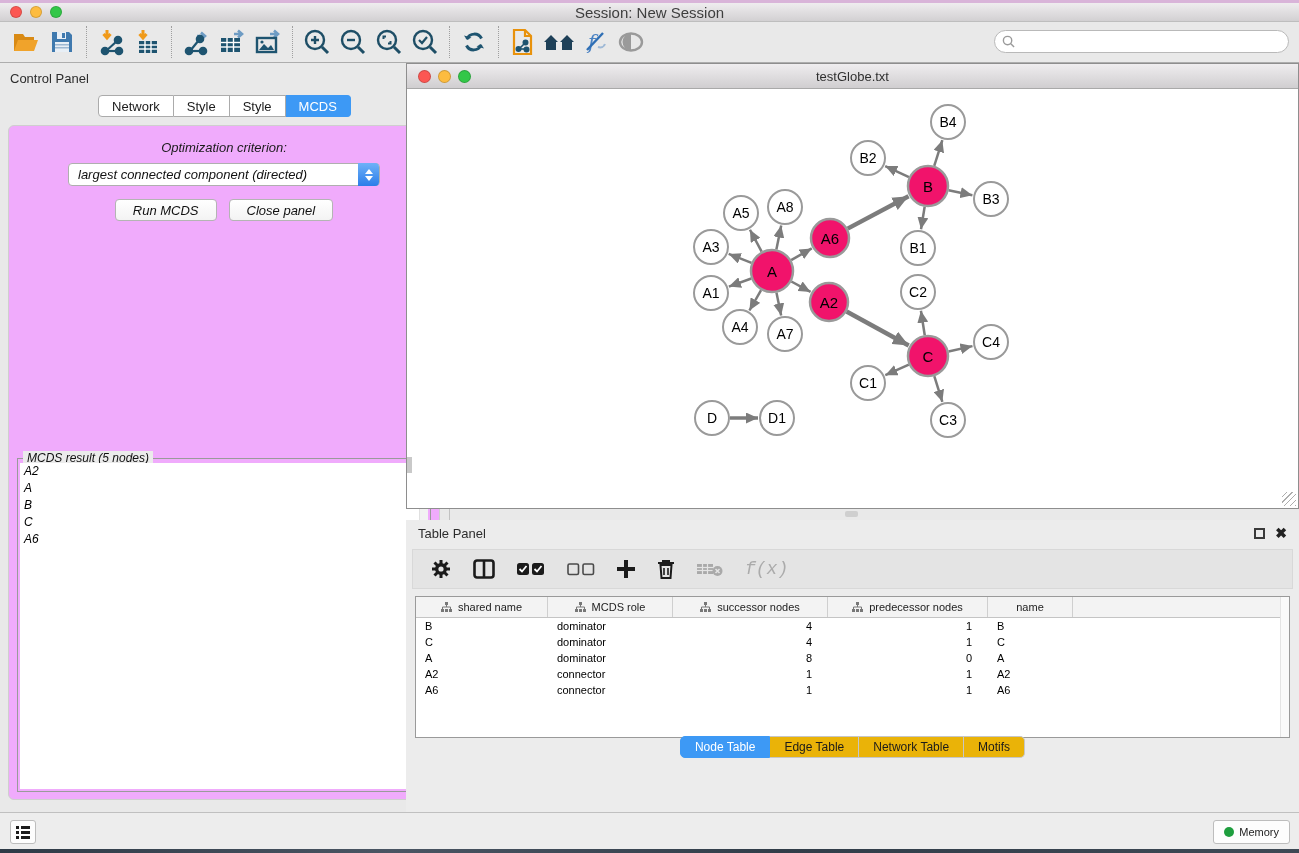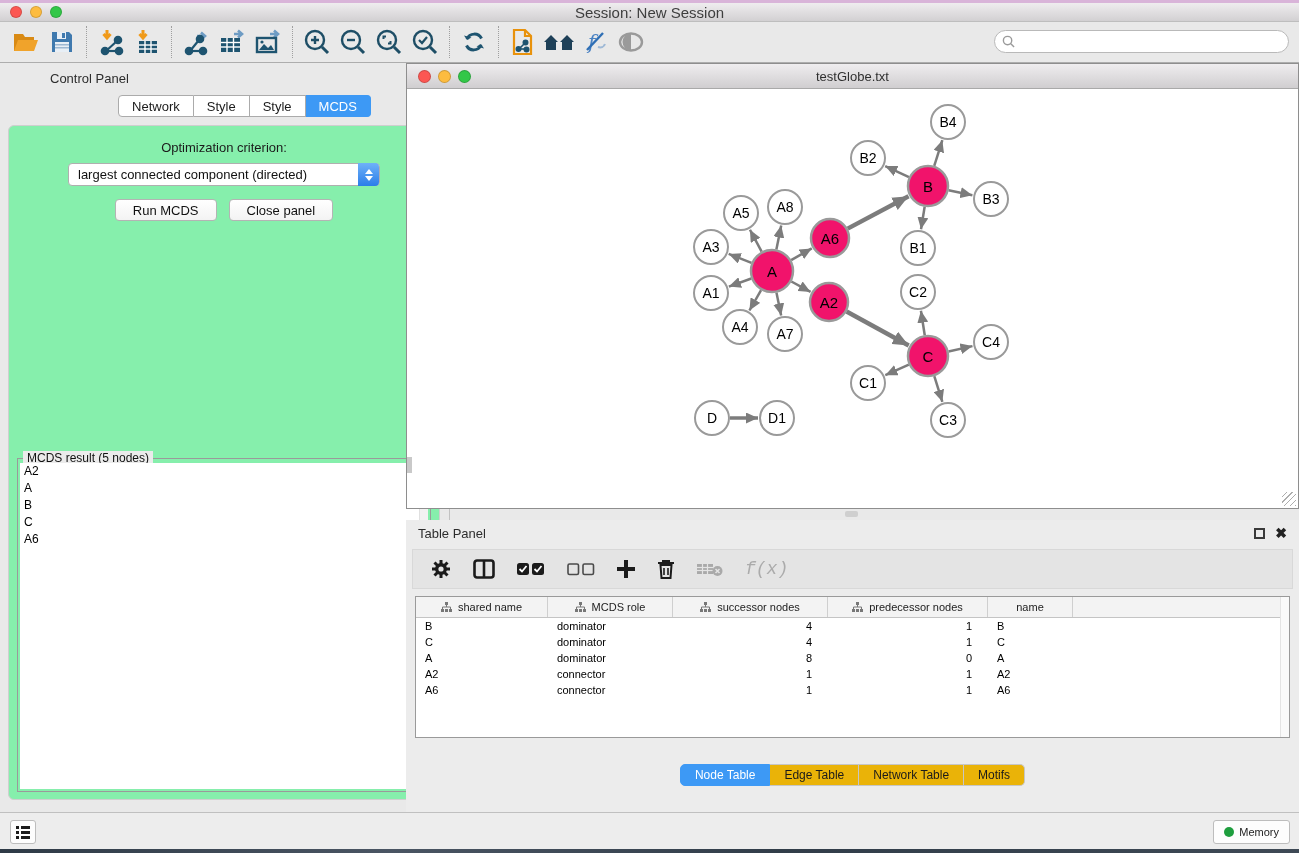--- a/index.html
+++ b/index.html
@@ -20,36 +20,36 @@
   .toolbar { position:absolute; left:0; top:22px; width:1299px; height:41px;
     background:#E9E9E9; border-bottom:1px solid #ADADAD; display:flex; align-items:center; }
   .tb-btn { width:36px; height:34px; display:flex; align-items:center; justify-content:center; flex:0 0 auto; }
   .tb-sep { width:1px; height:32px; border-left:1px dotted #9f9f9f; margin:0 6px; flex:0 0 auto; }
   .searchbox { position:absolute; right:10px; top:8px; width:295px; height:23px; background:#fff;
     border:1px solid #B9B9B9; border-radius:12px; display:flex; align-items:center; padding-left:7px; gap:4px; }
   .searchbox input { border:none; outline:none; font-size:12px; width:250px; background:transparent; }
 
   
   .control-panel { position:absolute; left:0; top:63px; width:450px; height:749px; background:#E9E9E9;
-    border-right:1px solid #C2C2C2;padding-left:40px; }
+    border-right:1px solid #C2C2C2; }
   .panel-header { height:30px; display:flex; align-items:center; padding:0 10px; }
   .panel-header .ph-title { font-size:13px; color:#2d2d2d; flex:1; }
   .ph-icons { display:flex; gap:10px; align-items:center; }
   .float-box { width:11px; height:11px; border:2px solid #3a3a3a; background:transparent; }
   .close-x { font-size:14px; font-weight:bold; color:#222; line-height:11px; }
 
   .seg-tabs { display:flex; justify-content:center; margin-top:2px; }
   .seg { border:1px solid #ABABAB; border-left:none; background:#fff; font-size:13px; color:#1b1b1b;
     padding:3px 13px; height:22px; display:flex; align-items:center; }
   .seg:first-child { border-left:1px solid #ABABAB; border-radius:4px 0 0 4px;text-align:center; }
   .seg:last-child  { border-radius:0 4px 4px 0; }
   .seg.active { background:#3D99F5; border-color:#3D99F5; color:#fff; }
 
   .mcds-body { position:absolute; left:8px; right:9px; top:62px; bottom:12px;
-    border:1px solid #CFCFCF; border-radius:6px; background:#86efac; }
+    border:1px solid #CFCFCF; border-radius:6px; background:#f0abfc;font-style:italic; }
   .opt-label { text-align:center; font-size:13px; color:#1b1b1b; margin-top:14px; }
   .dropdown { position:relative; margin:8px auto 0; width:312px; height:23px; background:#fff;
     border:1px solid #AFAFAF; border-radius:4px; display:flex; align-items:center; padding-left:9px; }
   .dropdown .dd-value { font-size:13px; color:#111; }
   .dd-stepper { position:absolute; right:0; top:-1px; width:21px; height:23px; border-radius:0 4px 4px 0;
     background:linear-gradient(#6FB1F8,#2B7DE9); display:flex; flex-direction:column; align-items:center; justify-content:center; gap:2px; }
   .dd-up { width:0;height:0;border-left:4px solid transparent;border-right:4px solid transparent;border-bottom:5px solid #fff; }
   .dd-down { width:0;height:0;border-left:4px solid transparent;border-right:4px solid transparent;border-top:5px solid #fff; }
   .btn-row { display:flex; justify-content:center; gap:12px; margin-top:13px; }
   .push-btn { background:linear-gradient(#FFFFFF,#F3F3F3); border:1px solid #B4B4B4; border-radius:4px;
@@ -85,21 +85,21 @@
   .fx-label { font-family:Liberation Mono, monospace; font-style:italic; font-size:18px; color:#ABABAB; }
 
   .node-table { position:absolute; left:9px; right:9px; top:76px; bottom:74px; background:#fff; border:1px solid #9a9a9a; }
   .nt-headrow { display:flex; height:21px; background:#F3F3F3; border-bottom:1px solid #C4C4C4; }
   .nt-hcell { display:flex; align-items:center; justify-content:center; gap:6px; font-size:11px; color:#222;
     border-right:1px solid #CFCFCF; height:100%; }
   .nt-body .nt-row { display:flex; height:16px; align-items:center; }
   .nt-cell { font-size:11px; color:#000; overflow:hidden; white-space:nowrap; }
   .nt-scroll { position:absolute; top:0; bottom:0; right:0; width:9px; background:#FAFAFA; border-left:1px solid #E4E4E4; }
 
-  .bottom-tabs { position:absolute; left:0; right:0; bottom:26px; display:flex; justify-content:center;text-align:center; }
+  .bottom-tabs { position:absolute; left:0; right:0; bottom:54px; display:flex; justify-content:center;text-align:center; }
   .btab { background:#eab308; border:1px solid #C6C6C6; border-left:none; font-size:12px; color:#1b1b1b;
     height:22px; padding:0 14px; display:flex; align-items:center; }
   .btab:first-child { border-left:1px solid #C6C6C6; border-radius:5px 0 0 5px; }
   .btab:last-child { border-radius:0 5px 5px 0; }
   .btab.active { background:#3D99F5; border-color:#3D99F5; color:#fff; }
 
   
   .statusbar { position:absolute; left:0; top:812px; width:1299px; height:37px; background:#EDEDED;
     border-top:1px solid #C0C0C0; }
   .sb-left-btn { position:absolute; left:10px; top:7px; width:26px; height:24px; background:#FDFDFD;

